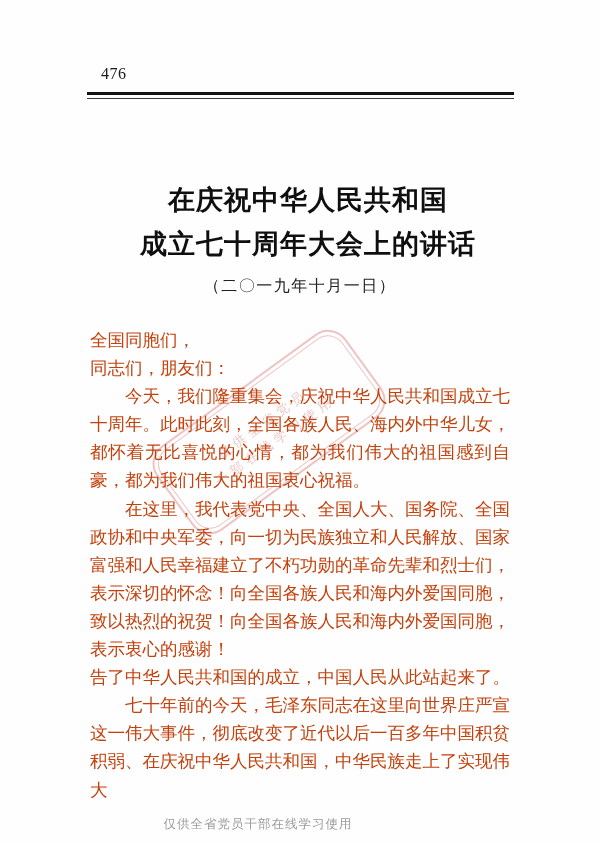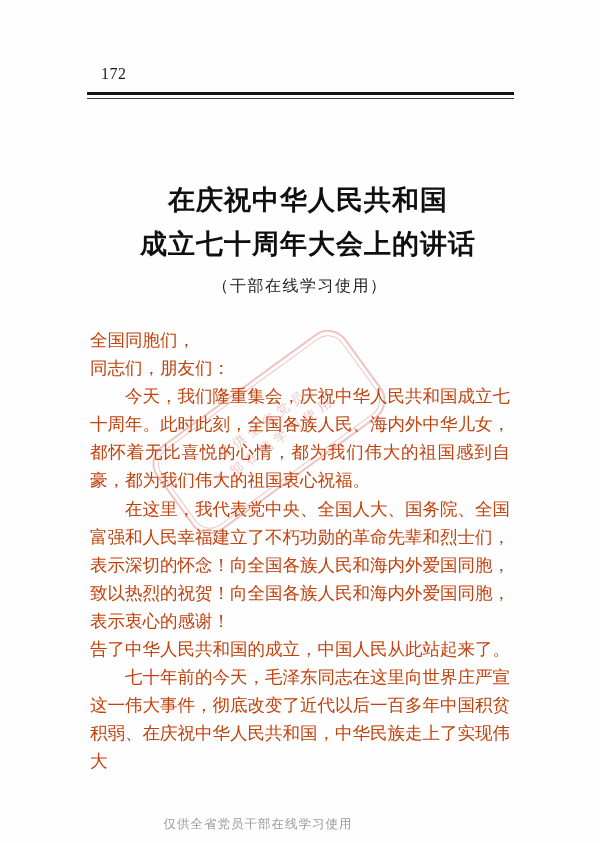--- a/index.html
+++ b/index.html
@@ -118,45 +118,46 @@
     font-size: 12.5px;
     color: var(--footer-color, #9b9b9b);
     letter-spacing: 1px;
   }
 </style>
 </head>
 <body>
 
 <div class="page">
 
-  <div class="page-number">172</div>
+  <div class="page-number">476</div>
 
   <div class="header-rule"></div>
 
   <h1 class="title">
     <span class="title-line">在庆祝中华人民共和国</span>
     <span class="title-line">成立七十周年大会上的讲话</span>
   </h1>
 
-  <div class="date-line">（干部在线学习使用）</div>
+  <div class="date-line">（二〇一九年十月一日）</div>
 
   <div class="watermark">
     <div class="watermark-inner"></div>
     <div class="wm-line">仅供全省党员</div>
     <div class="wm-line">干部在线学习使用</div>
   </div>
 
   <div class="body-text">
       <div class="bline">全国同胞们，</div>
       <div class="bline">同志们，朋友们：</div>
       <div class="bline indent justify">今天，我们隆重集会，庆祝中华人民共和国成立七</div>
       <div class="bline justify">十周年。此时此刻，全国各族人民、海内外中华儿女，</div>
       <div class="bline justify">都怀着无比喜悦的心情，都为我们伟大的祖国感到自</div>
       <div class="bline">豪，都为我们伟大的祖国衷心祝福。</div>
       <div class="bline indent justify">在这里，我代表党中央、全国人大、国务院、全国</div>
+      <div class="bline justify">政协和中央军委，向一切为民族独立和人民解放、国家</div>
       <div class="bline justify">富强和人民幸福建立了不朽功勋的革命先辈和烈士们，</div>
       <div class="bline justify">表示深切的怀念！向全国各族人民和海内外爱国同胞，</div>
       <div class="bline justify">致以热烈的祝贺！向全国各族人民和海内外爱国同胞，</div>
       <div class="bline">表示衷心的感谢！</div>
       <div class="bline justify">告了中华人民共和国的成立，中国人民从此站起来了。</div>
       <div class="bline indent justify">七十年前的今天，毛泽东同志在这里向世界庄严宣</div>
       <div class="bline justify">这一伟大事件，彻底改变了近代以后一百多年中国积贫</div>
       <div class="bline justify">积弱、在庆祝中华人民共和国，中华民族走上了实现伟大</div>
     </div>
 

